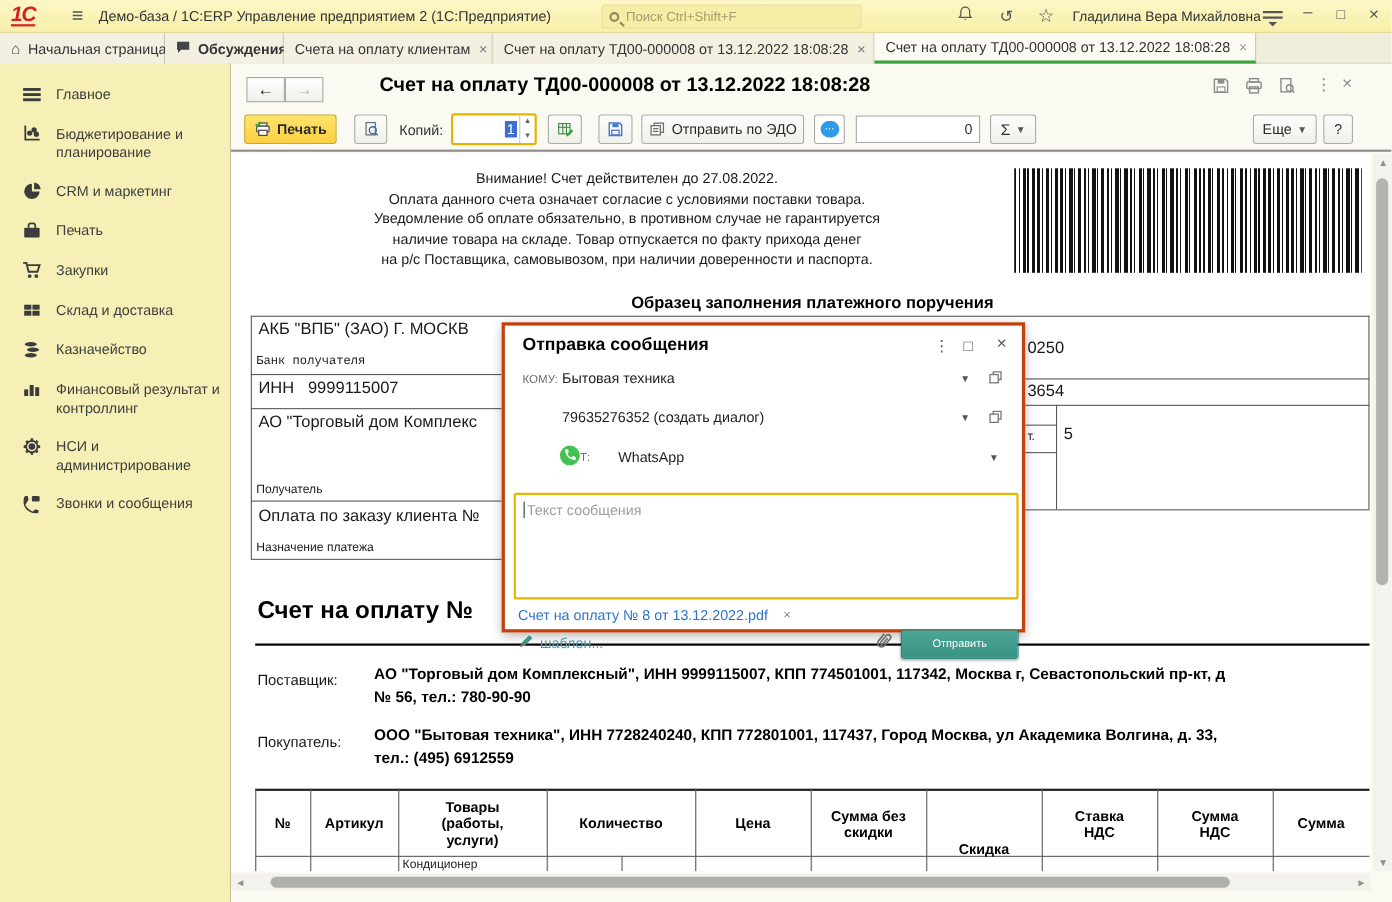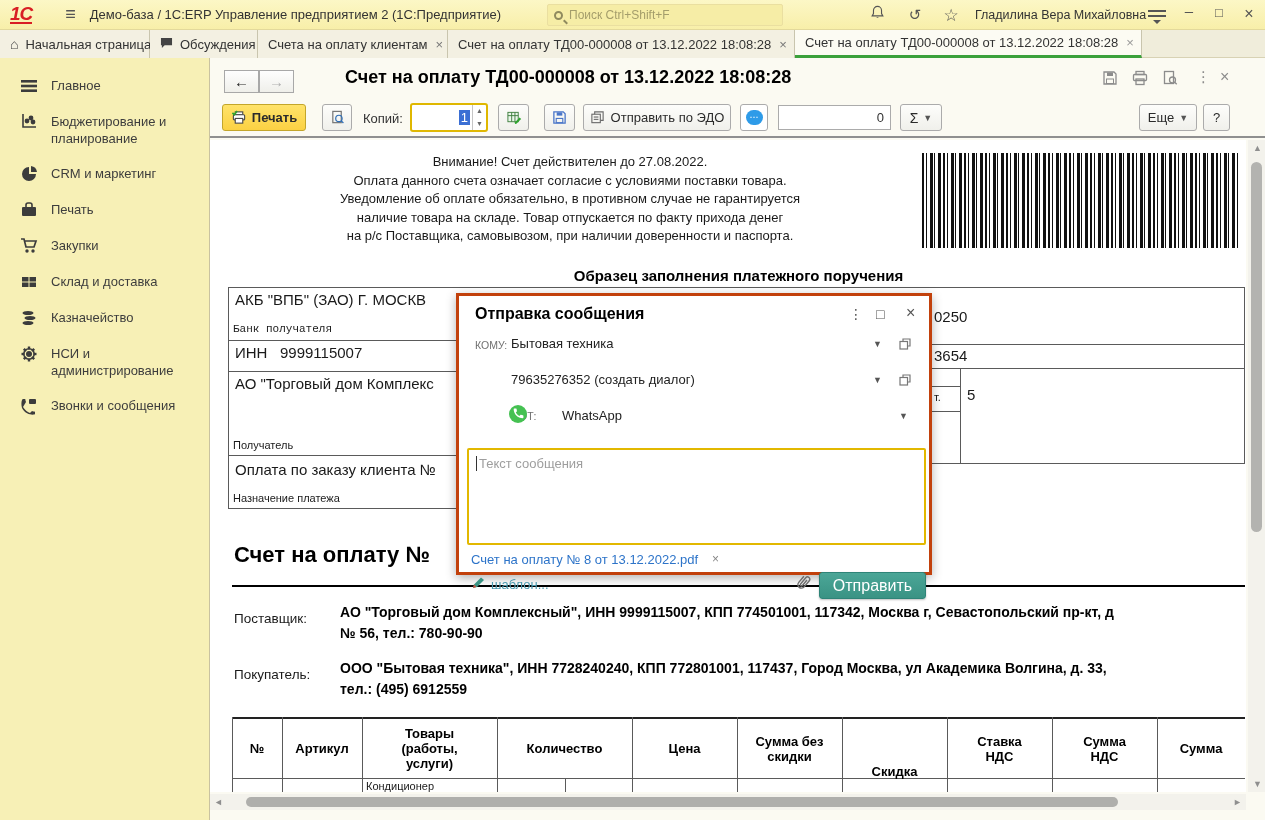--- a/index.html
+++ b/index.html
@@ -99,21 +99,21 @@
   .dlg-val { position:absolute; left:52px; font-size:13px; color:#222; cursor:pointer;}
   .dd { position:absolute; font-size:9px; color:#555; cursor:pointer; }
   .openw { position:absolute; cursor:pointer; }
   .msgbox { position:absolute; left:8px; top:152px; width:459px; height:97px; border:2px solid #E2B800; border-radius:2px; cursor:text;}
   .msg-ph { position:absolute; left:10px; top:6px; font-size:13px; color:#9E9E9E; }
   .caret { position:absolute; left:7px; top:6px; width:1px; height:15px; background:#333; }
   .attach-link { position:absolute; left:12px; top:256px; font-size:13px; color:#2D74C9; cursor:pointer; }
   .attach-x { position:absolute; left:253px; top:256px; font-size:12px; color:#888; cursor:pointer; }
   .tpl-link { position:absolute; left:32px; top:281px; font-size:13px; color:#4B9AAF; cursor:pointer; }
   .send-btn { position:absolute; left:360px; top:276px; width:107px; height:27px; background:linear-gradient(#4BA697,#3A9384);
-              border:1px solid #2F8478; border-radius:3px; color:#fff; font-size:16px; text-align:center; line-height:25px; cursor:pointer; box-shadow:0 1px 2px rgba(0,0,0,.25);}
+              border:1px solid #2F8478; border-radius:3px; color:#fff; font-size:10px; text-align:center; line-height:25px; cursor:pointer; box-shadow:0 1px 2px rgba(0,0,0,.25);}
   .wa { position:absolute; left:50px; width:18px; height:18px; border-radius:50%; background:#45C152; }
 </style>
 </head>
 <body>
 
 <div class="screen">
 
   <div class="topbar">
     <span class="logo">1С</span>
     <span class="burger">≡</span>
@@ -139,21 +139,21 @@
     <span class="tb-ico" style="left:1178px;top:2px;">–</span>
     <span class="tb-ico" style="left:1208px;font-size:13px;">□</span>
     <span class="tb-ico" style="left:1238px;font-size:16px;">×</span>
   </div>
 
   <div class="tabbar">
     <div class="tab" style="width:150px;">
       <span class="tico">⌂</span>
       <span>Начальная страница</span>
     </div>
-    <div class="tab" style="width:108px;">
+    <div class="tab" style="width:108px;font-weight:bold;">
       <span class="tico">
         <svg width="13" height="12" viewBox="0 0 14 13">
             <path d="M1 1h12v8H5L2 12V9H1z" fill="#444"></path>
           </svg>
       </span>
       <span>Обсуждения</span>
     </div>
     <div class="tab" style="width:190px;">
       <span>Счета на оплату клиентам</span>
       <span class="closex">×</span>
@@ -225,20 +225,30 @@
     </div>
     <div class="side-item">
       <svg width="18" height="18" viewBox="0 0 18 18">
           <g fill="#3C3C3C">
             <ellipse cx="8" cy="4" rx="5.5" ry="2"></ellipse>
             <ellipse cx="10" cy="9" rx="5.5" ry="2"></ellipse>
             <ellipse cx="8" cy="14" rx="5.5" ry="2"></ellipse>
           </g>
         </svg>
       <span>Казначейство</span>
+    </div>
+    <div class="side-item">
+      <svg width="18" height="18" viewBox="0 0 18 18">
+          <g fill="#3C3C3C">
+            <rect x="2" y="9" width="3.6" height="6"></rect>
+            <rect x="7" y="5" width="3.6" height="10"></rect>
+            <rect x="12" y="7" width="3.6" height="8"></rect>
+          </g>
+        </svg>
+      <span>Финансовый результат и контроллинг</span>
     </div>
     <div class="side-item">
       <svg width="18" height="18" viewBox="0 0 18 18">
           <g fill="#3C3C3C">
             <circle cx="9" cy="9" r="3"></circle>
             <g stroke="#3C3C3C" stroke-width="2.4">
               <line x1="9" y1="1.5" x2="9" y2="4.5"></line>
               <line x1="9" y1="13.5" x2="9" y2="16.5"></line>
               <line x1="1.5" y1="9" x2="4.5" y2="9"></line>
               <line x1="13.5" y1="9" x2="16.5" y2="9"></line>

